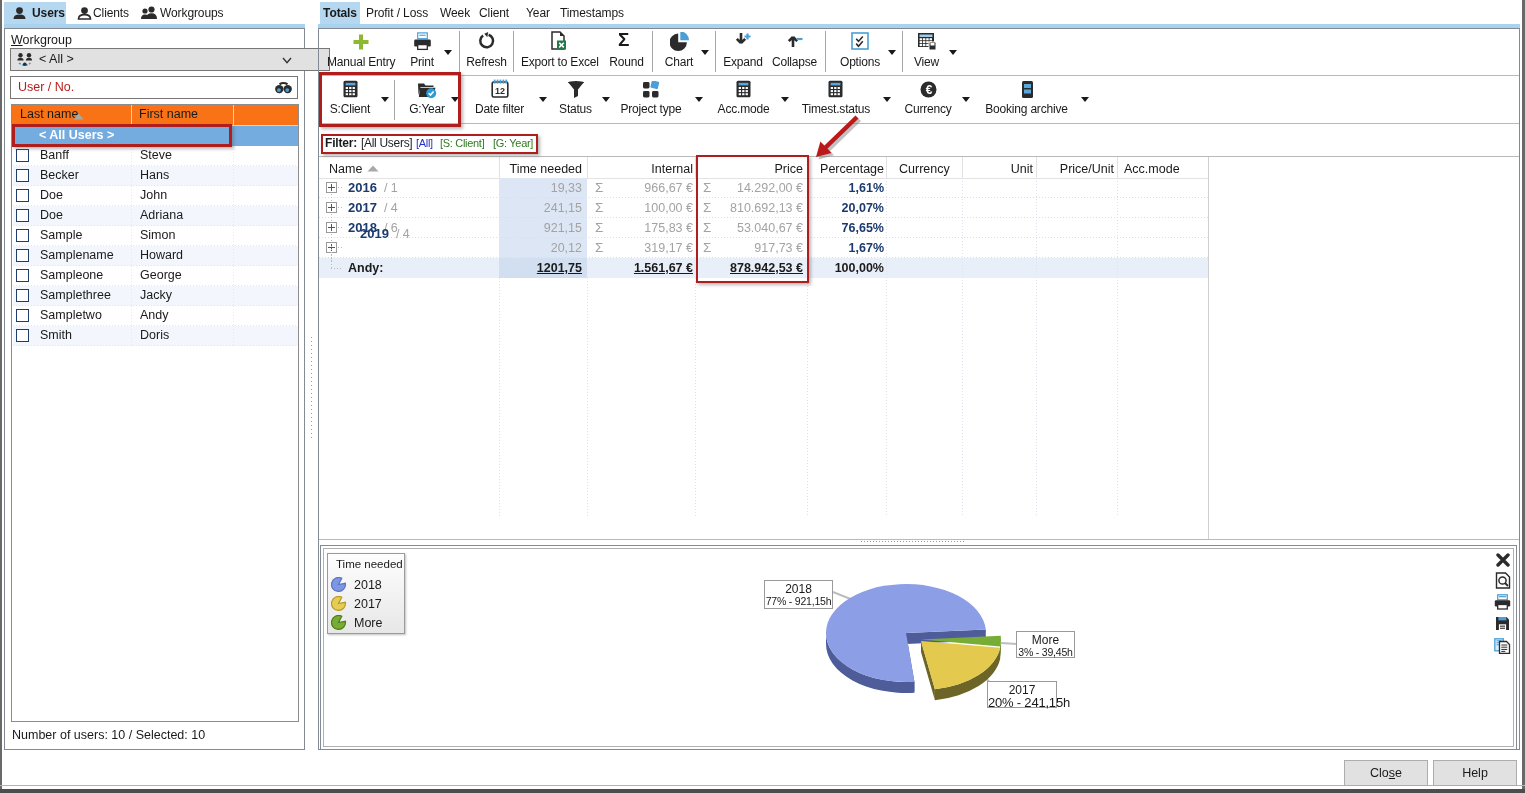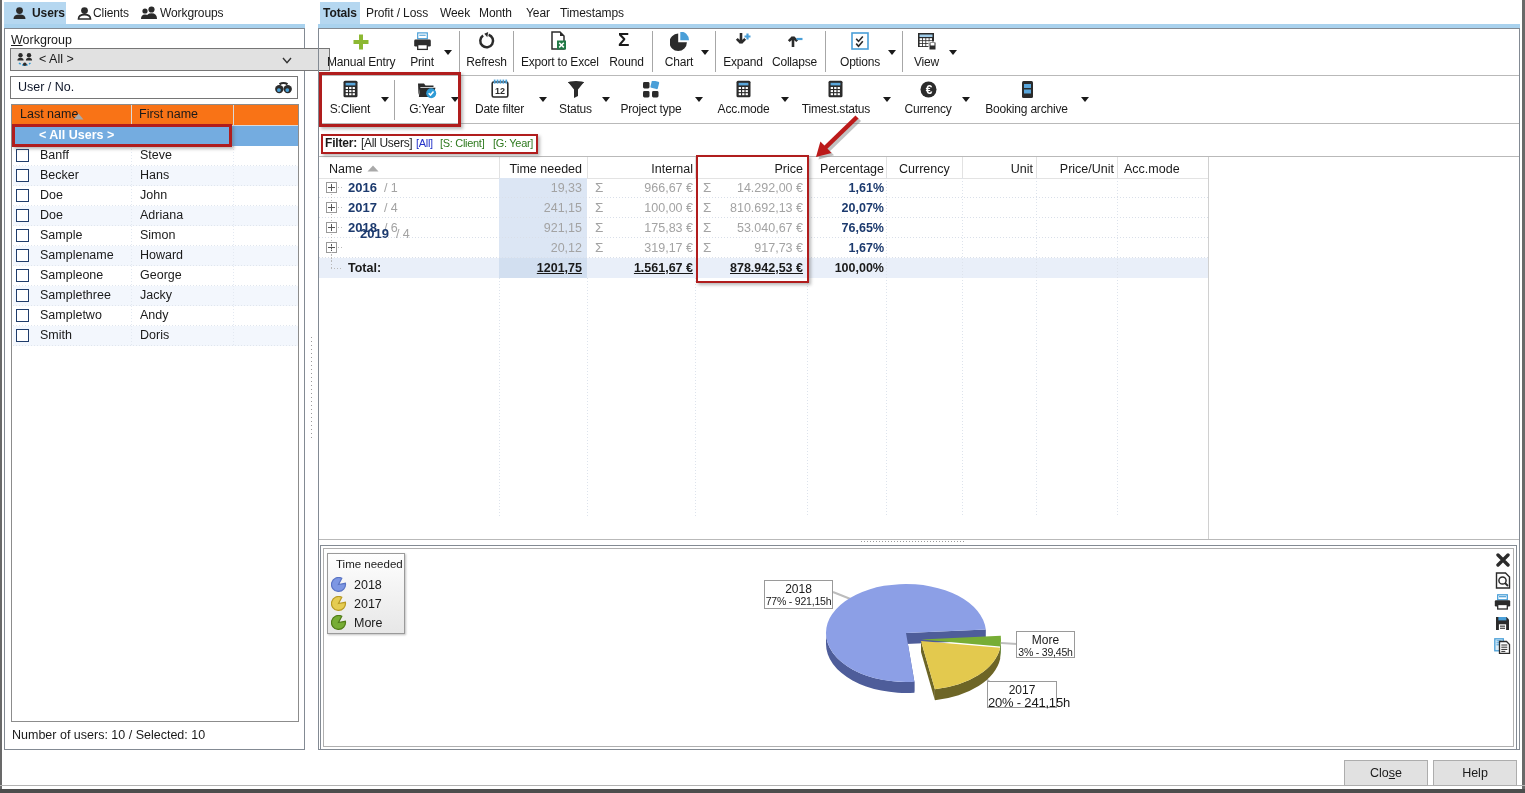--- a/index.html
+++ b/index.html
@@ -66,21 +66,21 @@
         <path d="M3 11 Q8.7 15.5 14.5 11" fill="none" stroke="#2e9bd6" stroke-width="1.5" stroke-dasharray="2 1.6"></path>
         <circle cx="8.8" cy="12.2" r="1.8" fill="#2b2b2b"></circle>
       </svg>
     <span class="abs" style="left:28px;top:3px;">&lt; All &gt;</span>
     <svg class="abs" style="left:271px;top:8px;" width="10" height="7" viewBox="0 0 10 7">
         <path d="M1 1 L5 5.6 L9 1" fill="none" stroke="#333" stroke-width="1.4"></path>
       </svg>
   </div>
 
   <div class="abs" style="left:10px;top:76px;width:288px;height:23px;background:#fff;border:1px solid #767676;">
-    <span class="abs" style="left:7px;top:3px;color:#0f172a;">User / No.</span>
+    <span class="abs" style="left:7px;top:3px;color:#b91c1c;">User / No.</span>
     <svg class="abs" style="left:264px;top:4px;" width="17" height="13" viewBox="0 0 17 13">
         <circle cx="4.3" cy="8.1" r="4.2" fill="#2b2b2b"></circle>
         <circle cx="12.7" cy="8.1" r="4.2" fill="#2b2b2b"></circle>
         <circle cx="3.9" cy="9.1" r="1.9" fill="#4aa0d6"></circle>
         <circle cx="12.3" cy="9.1" r="1.9" fill="#4aa0d6"></circle>
         <path d="M4.5 3.2 Q8.5 0.8 12.5 3.2" fill="none" stroke="#2b2b2b" stroke-width="2.2"></path>
       </svg>
   </div>
 
   <div class="abs" style="left:11px;top:104px;width:288px;height:618px;background:#fff;border:1px solid #8c8c8c;"></div>
@@ -176,21 +176,21 @@
       <div class="abs" style="left:220px;top:0;width:1px;height:20px;background-image:repeating-linear-gradient(to bottom,#e3e9f2 0 1px,transparent 1px 3px);"></div>
       <div class="abs" style="left:0;top:19px;width:285px;height:1px;background-image:repeating-linear-gradient(to right,#e0e6ee 0 1px,transparent 1px 3px);"></div>
     </div>
   <div class="abs" style="left:12px;top:728px;">Number of users: 10 / Selected: 10</div>
 
   <div class="abs" style="left:311px;top:337px;width:1px;height:104px;background-image:repeating-linear-gradient(to bottom,#9a9a9a 0 1px,transparent 1px 4px);"></div>
 
   <div class="tab tab-active" style="left:320px;width:40px;text-align:center;"><b>Totals</b></div>
   <div class="tab" style="left:366px;white-space:nowrap;text-align:center;">Profit / Loss</div>
   <div class="tab" style="left:440px;white-space:nowrap;">Week</div>
-  <div class="tab" style="left:479px;white-space:nowrap;">Month</div>
+  <div class="tab" style="left:479px;white-space:nowrap;">Client</div>
   <div class="tab" style="left:526px;white-space:nowrap;">Year</div>
   <div class="tab" style="left:560px;white-space:nowrap;">Timestamps</div>
   <div class="abs" style="left:318px;top:24px;width:1202px;height:4px;background:#a9d2ee;"></div>
   <div class="abs panelborder" style="left:318px;top:28px;width:1202px;height:722px;"></div>
   <div class="abs" style="left:319px;top:75px;width:1200px;height:1px;background:#b9b9b9;"></div>
   <div class="abs" style="left:319px;top:123px;width:1200px;height:1px;background:#b9b9b9;"></div>
   <div class="abs" style="left:319px;top:156px;width:1200px;height:1px;background:#b9b9b9;"></div>
   <div class="vsep" style="left:459px;top:31px;height:41px;"></div>
   <div class="vsep" style="left:513px;top:31px;height:41px;"></div>
   <div class="vsep" style="left:652px;top:31px;height:41px;"></div>
@@ -482,21 +482,21 @@
     <div class="abs" style="left:338px;top:247px;width:6px;height:1px;background-image:repeating-linear-gradient(to right,#b9b9b9 0 1px,transparent 1px 3px);"></div>
   <div class="cell" style="left:348px;top:224px;margin-left:12px;"><span class="navy" style="font-size:13px;">2019</span>&nbsp; <span class="num">/ 4</span></div>
   <div class="cell r num" style="left:480px;top:238px;width:102px;">20,12</div>
   <div class="cell num" style="left:595px;top:238px;font-size:13.5px;">Σ</div>
   <div class="cell r num" style="left:590px;top:238px;width:103px;">319,17 €</div>
   <div class="cell num" style="left:703px;top:238px;font-size:13.5px;">Σ</div>
   <div class="cell r num" style="left:700px;top:238px;width:103px;">917,73 €</div>
   <div class="cell r navy" style="left:790px;top:238px;width:94px;">1,67%</div>
   <div class="abs" style="left:331px;top:246px;width:1px;height:22px;background-image:repeating-linear-gradient(to bottom,#b9b9b9 0 1px,transparent 1px 3px);"></div>
   <div class="abs" style="left:331px;top:268px;width:12px;height:1px;background-image:repeating-linear-gradient(to right,#b9b9b9 0 1px,transparent 1px 3px);"></div>
-  <div class="cell" style="left:348px;top:258px;font-weight:bold;">Total:</div>
+  <div class="cell" style="left:348px;top:258px;font-weight:bold;">Andy:</div>
   <div class="cell r" style="left:480px;top:258px;width:102px;font-weight:bold;"><u>1201,75</u></div>
   <div class="cell r" style="left:590px;top:258px;width:103px;font-weight:bold;"><u>1.561,67 €</u></div>
   <div class="cell r" style="left:700px;top:258px;width:103px;font-weight:bold;"><u>878.942,53 €</u></div>
   <div class="cell r" style="left:790px;top:258px;width:94px;font-weight:bold;">100,00%</div>
   <div class="abs" style="left:319px;top:539px;width:1200px;height:1px;background:#b9b9b9;"></div>
   <div class="abs" style="left:861px;top:541px;width:104px;height:1px;background-image:repeating-linear-gradient(to right,#9a9a9a 0 1px,transparent 1px 3px);"></div>
 
   <div class="abs panelborder" style="left:320px;top:545px;width:1197px;height:205px;"></div>
   <div class="abs" style="left:323px;top:548px;width:1191px;height:199px;background:#fff;border:1px solid #b0b0b0;"></div>
   <div class="abs" style="left:327px;top:553px;width:78px;height:81px;border:1px solid #9a9a9a;background:linear-gradient(#fefefe,#e7e7e7);box-shadow:1px 1px 2px rgba(0,0,0,0.25);">

